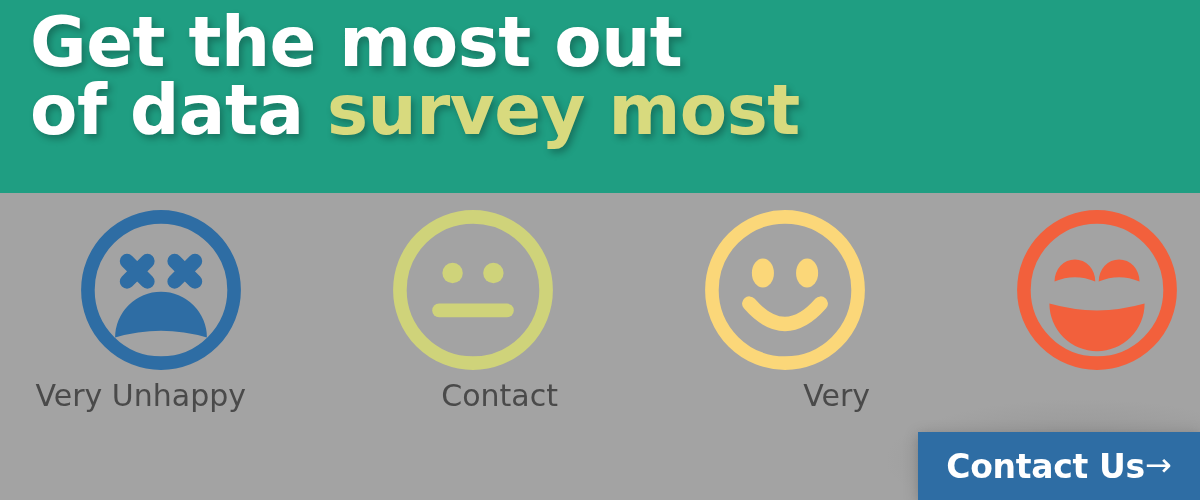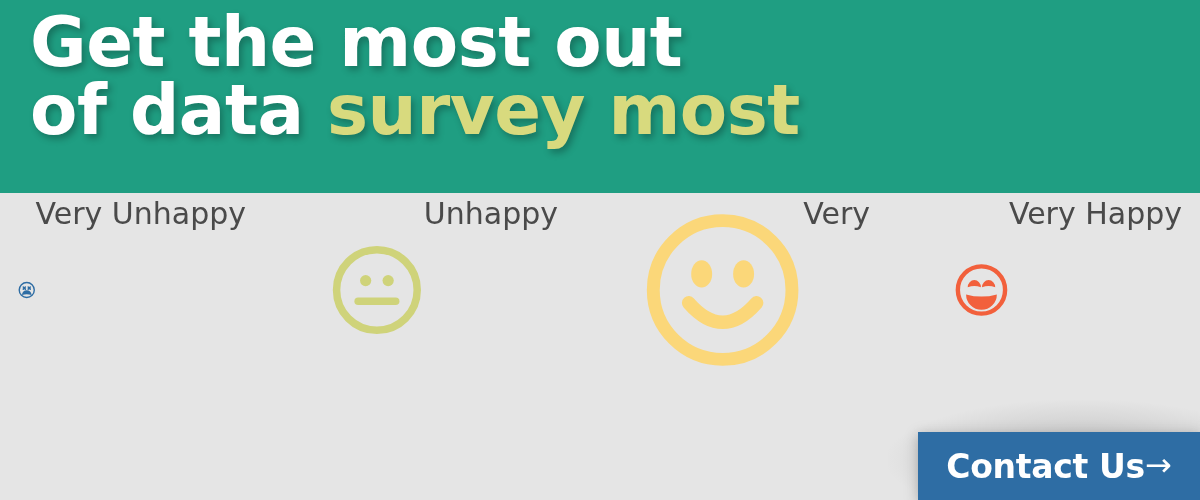--- a/index.html
+++ b/index.html
@@ -9,21 +9,21 @@
     height: 500px;
     overflow: hidden;
     background: #ffffff;
     font-family: "DejaVu Sans", "Liberation Sans", sans-serif;
   }
 
   .banner {
     position: relative;
     width: 1200px;
     height: 500px;
-    background: #e5e5e5;
+    background: #a3a3a3;
     overflow: hidden;
   }
 
   
   .hero-band {
     position: absolute;
     left: 0;
     top: 0;
     width: 1200px;
     height: 193px;
@@ -60,22 +60,22 @@
     align-items: flex-start;
     justify-content: space-between;
     padding: 0 18px;
   }
 
   .face-item {
     position: relative;
     width: 228px;
     height: 232px;
     display: flex;
-    flex-direction: row;
-    align-items: flex-start;
+    flex-direction: column;
+    align-items: flex-end;
   }
 
   .face-svg {
     display: block;
     width: 170px;
     height: 170px;
     margin-top: 12px;
   }
 
   .face-label {
@@ -164,21 +164,21 @@
     </div>
 
 
     <div class="face-item">
       <svg class="face-svg" viewBox="0 0 100 100">
         <circle cx="50" cy="50" r="43" fill="none" stroke="#CFD37A" stroke-width="8"></circle>
         <circle cx="38" cy="40" r="6" fill="#CFD37A"></circle>
         <circle cx="62" cy="40" r="6" fill="#CFD37A"></circle>
         <line x1="30" y1="62" x2="70" y2="62" stroke="#CFD37A" stroke-width="8" stroke-linecap="round"></line>
       </svg>
-      <div class="face-label">Unhappy</div>
+      <div class="face-label">Contact</div>
     </div>
 
     <div class="face-item">
       <svg class="face-svg" viewBox="0 0 100 100">
         <circle cx="50" cy="50" r="43" fill="none" stroke="#FBD779" stroke-width="8"></circle>
         <ellipse cx="37" cy="40" rx="6.5" ry="8.5" fill="#FBD779"></ellipse>
         <ellipse cx="63" cy="40" rx="6.5" ry="8.5" fill="#FBD779"></ellipse>
         <path d="M 29 58 Q 50 82 71 58" fill="none" stroke="#FBD779" stroke-width="8.5" stroke-linecap="round"></path>
       </svg>
       <div class="face-label">Very</div>
@@ -186,21 +186,20 @@
 
     <div class="face-item">
       <svg class="face-svg" viewBox="0 0 100 100">
         <circle cx="50" cy="50" r="43" fill="none" stroke="#F2603C" stroke-width="8"></circle>
 
         <path d="M 25 45 A 12 13 0 0 1 49 45 Q 37 40 25 45 Z" fill="#F2603C"></path>
         <path d="M 51 45 A 12 13 0 0 1 75 45 Q 63 40 51 45 Z" fill="#F2603C"></path>
 
         <path d="M 22 58 A 28 28 0 0 0 78 58 Q 50 66 22 58 Z" fill="#F2603C"></path>
       </svg>
-      <div class="face-label">Very Happy</div>
     </div>
 
   </div>
 
   <div class="cta-shadow"></div>
   <button class="cta-button">
     <span class="cta-label">Contact Us</span>
     <span class="cta-arrow">→</span>
   </button>
 

